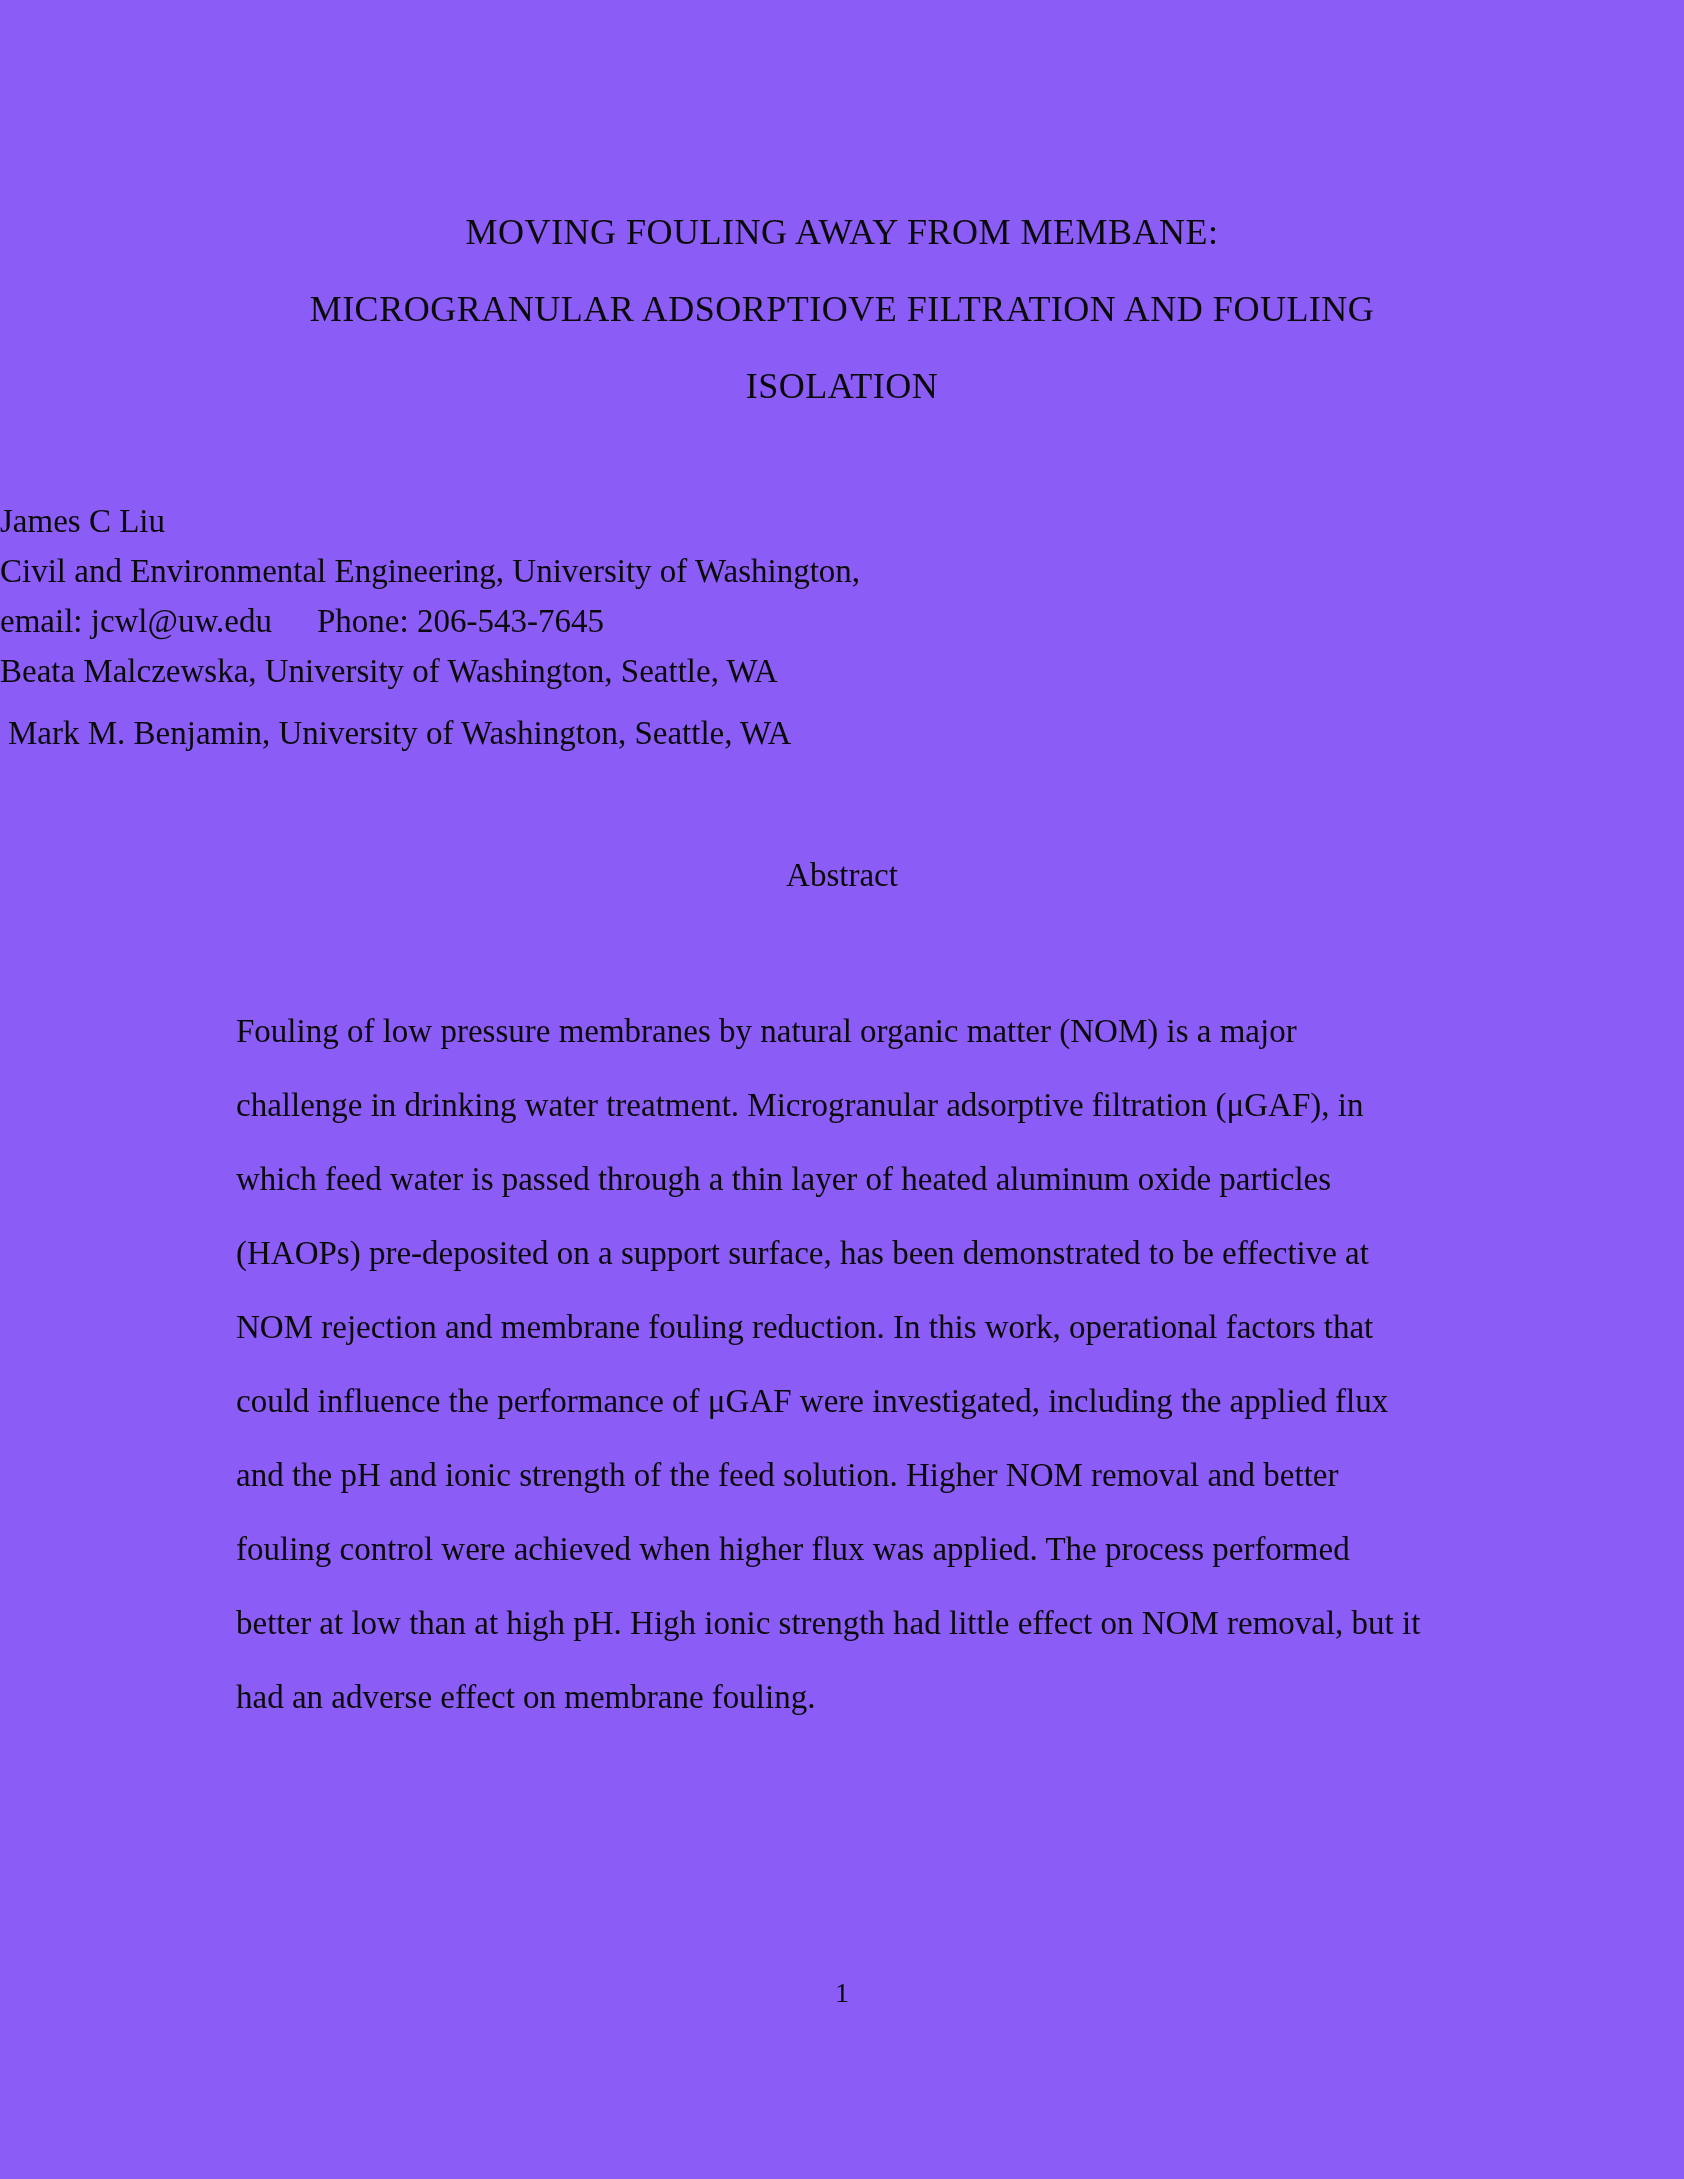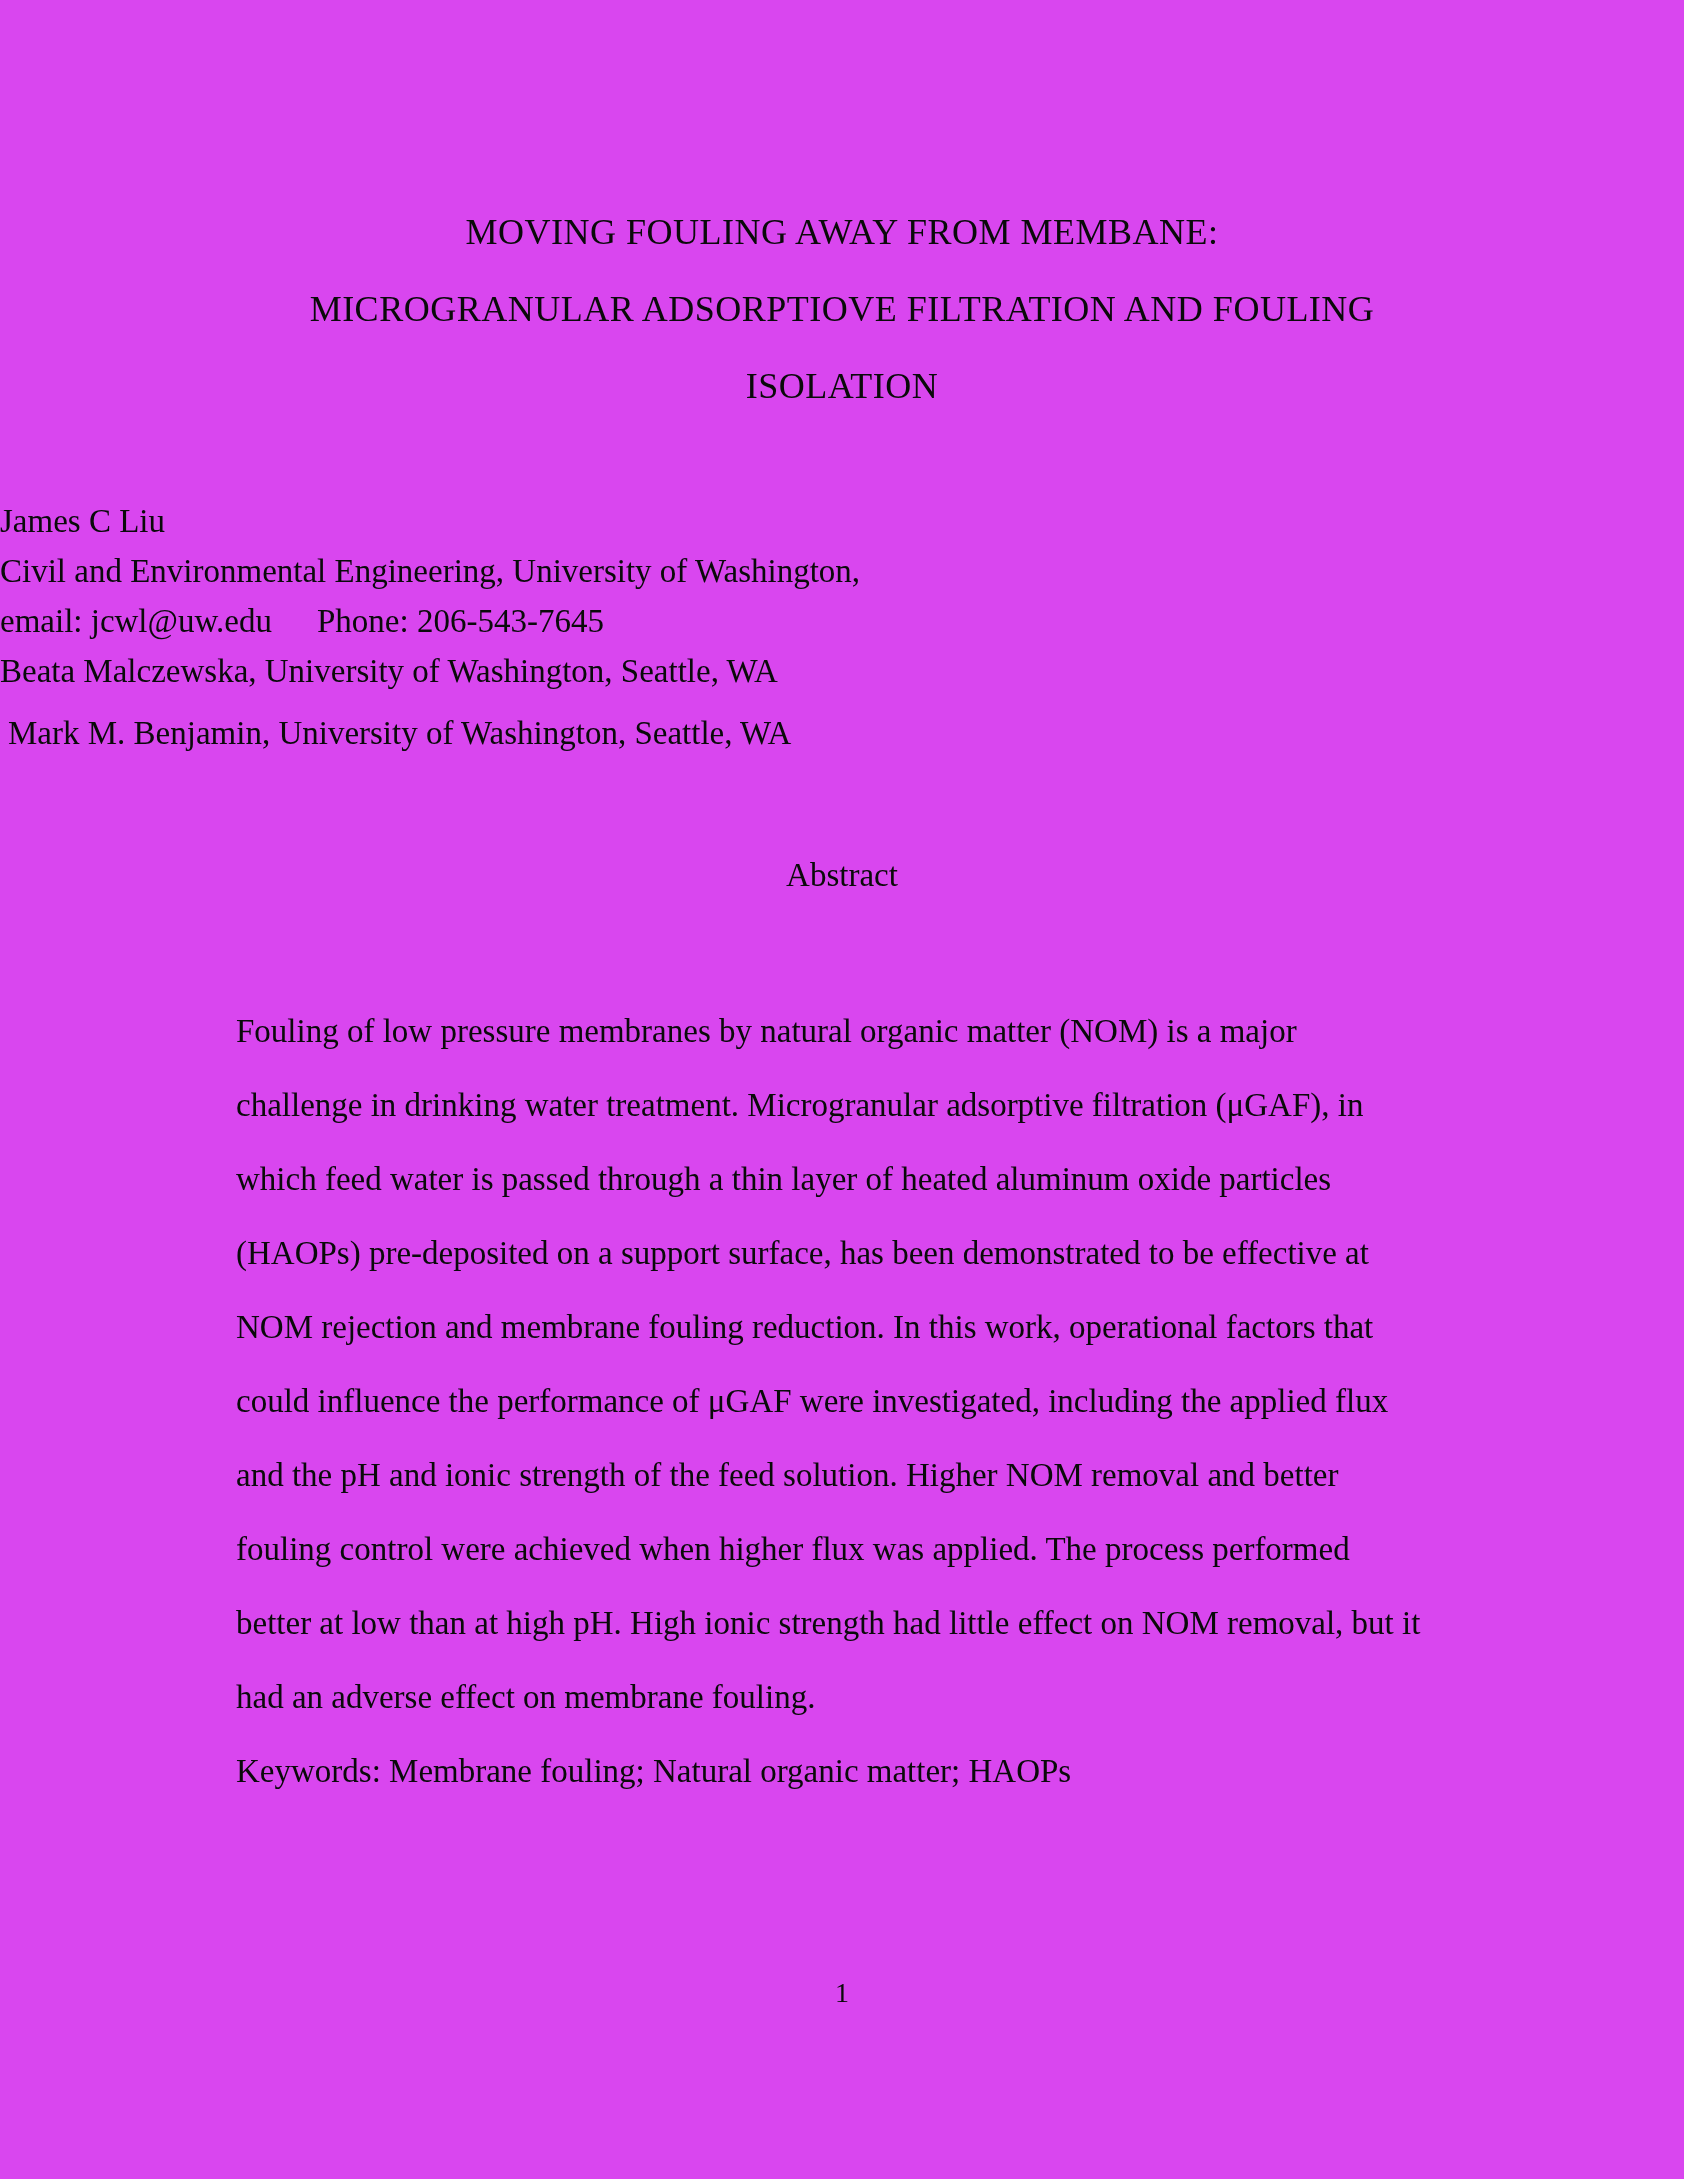--- a/index.html
+++ b/index.html
@@ -4,21 +4,21 @@
 <style>
   html, body {
     margin: 0;
     padding: 0;
     background: #ffffff;
   }
   .page {
     position: relative;
     width: 1684px;
     height: 2179px;
-    background: #d946ef;
+    background: #8b5cf6;
     color: #0a0a0a;
     font-family: "Liberation Serif", "DejaVu Serif", serif;
     overflow: hidden;
   }
   .title-block {
     margin-top: 194px;
     text-align: center;
     font-size: 36px;
     line-height: 77px;
     letter-spacing: 0.5px;
@@ -87,19 +87,18 @@
     <div>Fouling of low pressure membranes by natural organic matter (NOM) is a major</div>
     <div>challenge in drinking water treatment. Microgranular adsorptive filtration (μGAF), in</div>
     <div>which feed water is passed through a thin layer of heated aluminum oxide particles</div>
     <div>(HAOPs) pre-deposited on a support surface, has been demonstrated to be effective at</div>
     <div>NOM rejection and membrane fouling reduction. In this work, operational factors that</div>
     <div>could influence the performance of μGAF were investigated, including the applied flux</div>
     <div>and the pH and ionic strength of the feed solution. Higher NOM removal and better</div>
     <div>fouling control were achieved when higher flux was applied. The process performed</div>
     <div>better at low than at high pH. High ionic strength had little effect on NOM removal, but it</div>
     <div>had an adverse effect on membrane fouling.</div>
-    <div>Keywords: Membrane fouling; Natural organic matter; HAOPs</div>
   </div>
 
   <div class="page-number">1</div>
 
 </div>
 
 
 </body></html>

